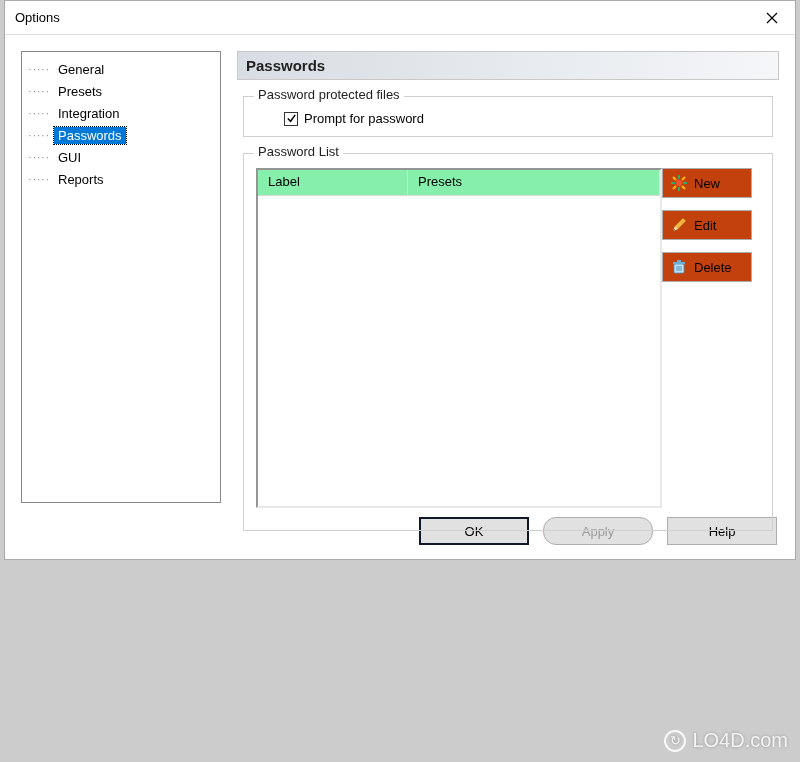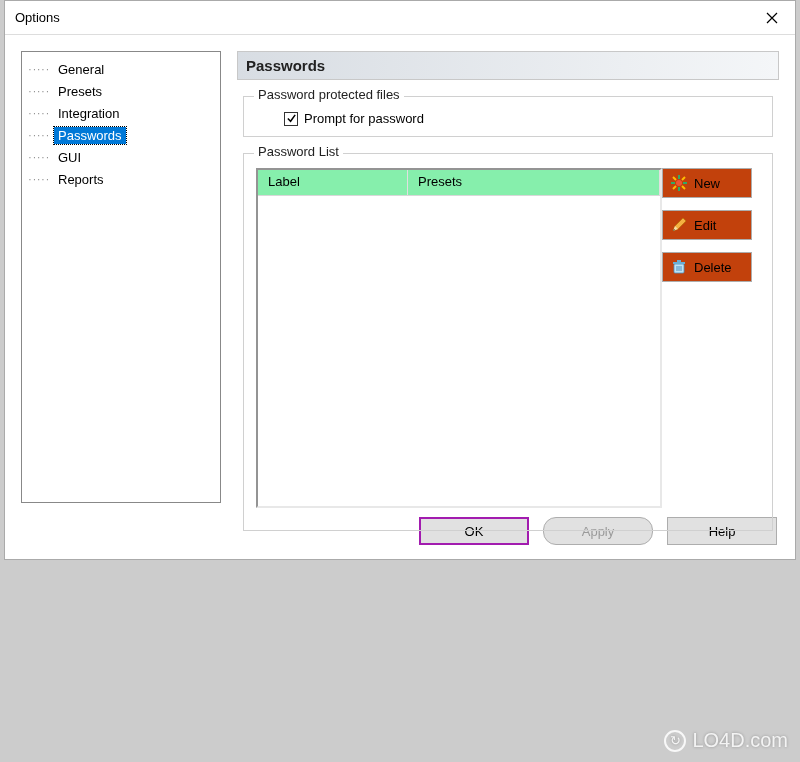--- a/index.html
+++ b/index.html
@@ -193,21 +193,21 @@
     height: 28px;
     background: #e1e1e1;
     border: 1px solid #adadad;
     cursor: pointer;
     font-size: 13px;
     display: flex;
     align-items: center;
     justify-content: center;
   }
   .footer-btn.primary {
-    border: 2px solid #a21caf;
+    border: 2px solid #0f172a;
     background: #e1e1e1;
   }
   .footer-btn.disabled {
     color: #9a9a9a;
     cursor: default;
     border-radius: 13px;
   }
   .watermark {
     position: absolute;
     right: 12px;

